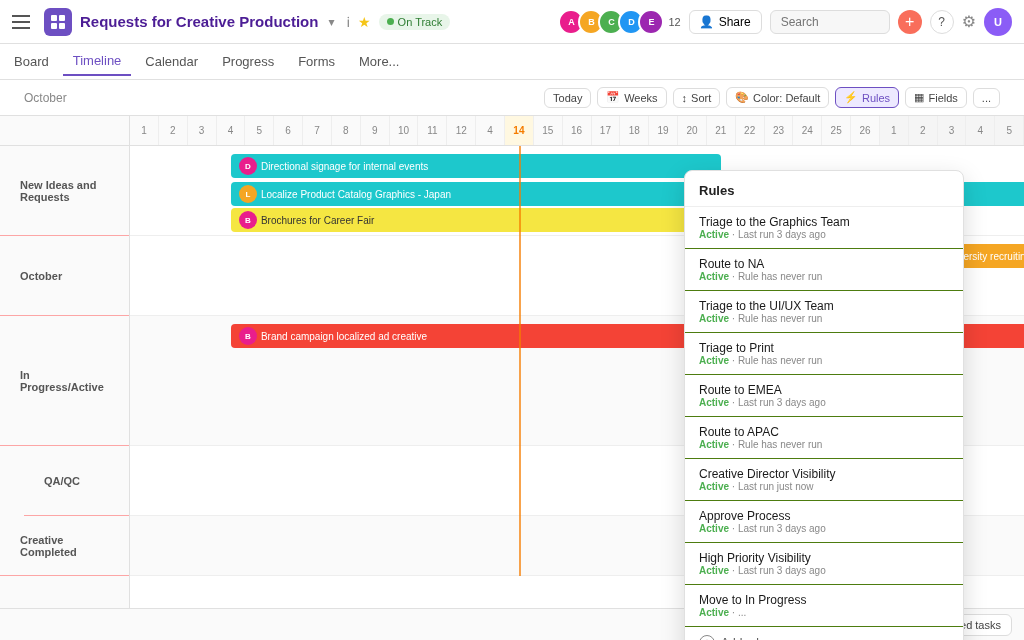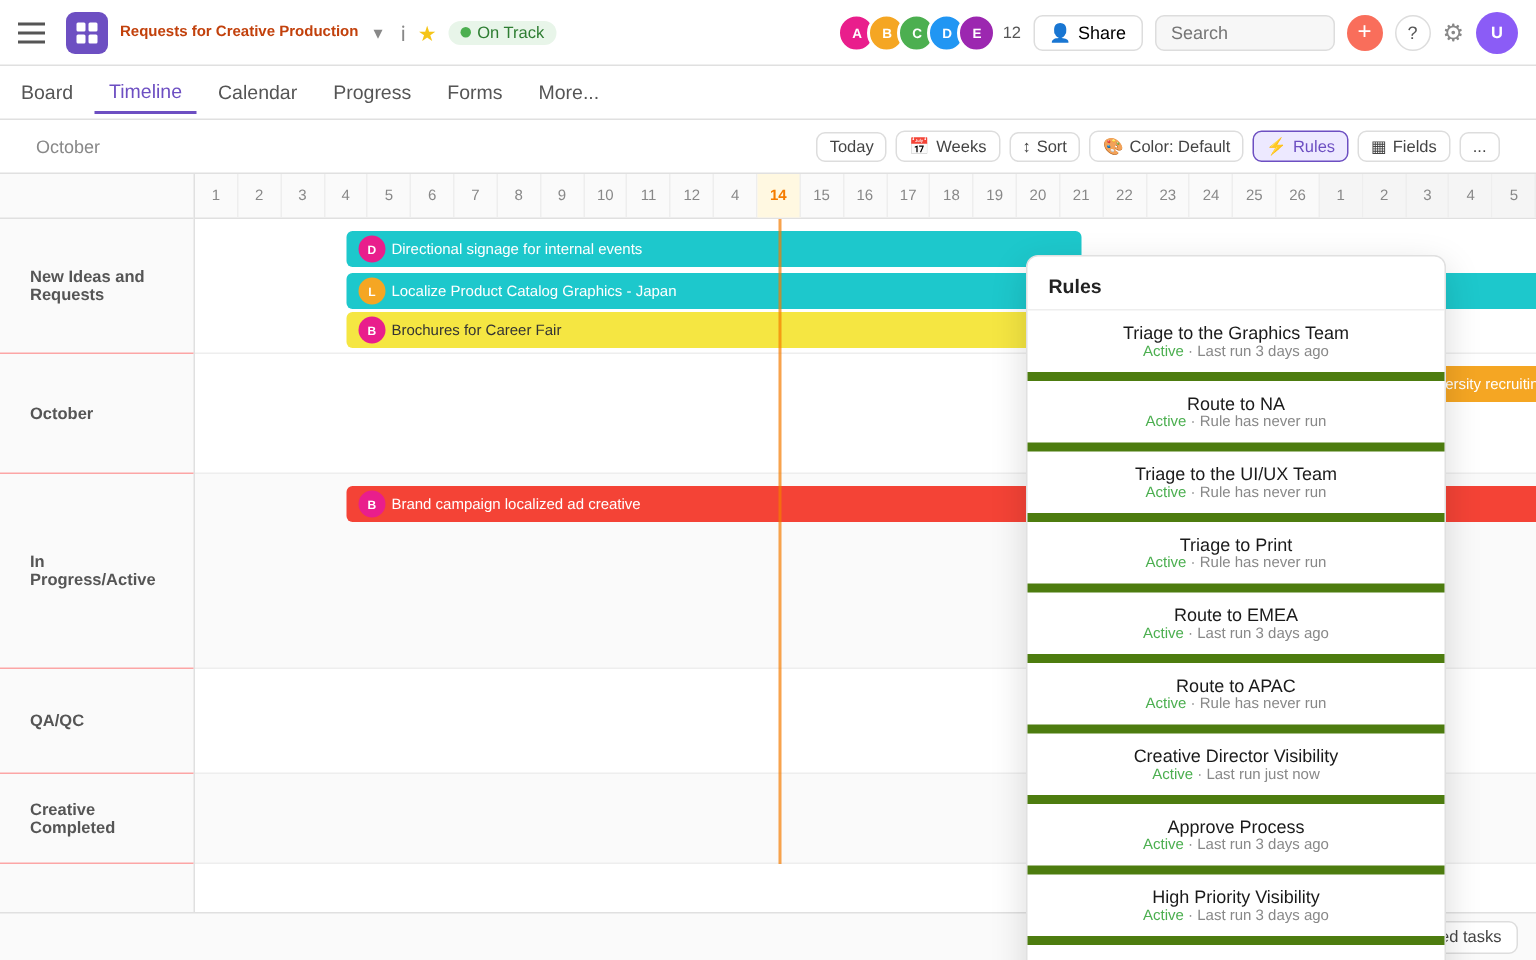--- a/index.html
+++ b/index.html
@@ -4,21 +4,21 @@
   <style>
     * { box-sizing: border-box; margin: 0; padding: 0; }
     body { font-family: -apple-system, BlinkMacSystemFont, 'Segoe UI', sans-serif; font-size: 12px; background: #fff; overflow: hidden; width: 1024px; height: 640px; }
 
     
     .header { display: flex; align-items: center; padding: 0 12px; height: 44px; border-bottom: 1px solid #e0e0e0; gap: 8px; }
     .hamburger { width: 24px; height: 24px; display: flex; flex-direction: column; justify-content: center; gap: 4px; cursor: pointer; }
     .hamburger span { display: block; width: 18px; height: 2px; background: #555; }
     .app-icon { width: 28px; height: 28px; background: #6d4fc2; border-radius: 6px; display: flex; align-items: center; justify-content: center; }
     .app-icon svg { width: 16px; height: 16px; fill: white; }
-    .project-title { font-size: 10px; font-weight: 600; color: #c2410c; }
+    .project-title { font-size: 15px; font-weight: 600; color: #4c1d95; }
     .title-chevron { color: #888; margin-left: 2px; font-size: 12px; }
     .header-icons { display: flex; align-items: center; gap: 8px; margin-left: 4px; }
     .info-icon { color: #888; font-size: 14px; }
     .star-icon { color: #f5c518; font-size: 14px; }
     .status-badge { background: #e8f5e9; color: #2e7d32; border-radius: 12px; padding: 2px 8px; font-size: 11px; font-weight: 500; display: flex; align-items: center; gap: 4px; }
     .status-dot { width: 7px; height: 7px; background: #4caf50; border-radius: 50%; }
     .header-right { margin-left: auto; display: flex; align-items: center; gap: 8px; }
     .avatars { display: flex; align-items: center; }
     .avatar { width: 26px; height: 26px; border-radius: 50%; border: 2px solid white; margin-left: -6px; font-size: 9px; display: flex; align-items: center; justify-content: center; color: white; font-weight: 600; }
     .avatar-count { font-size: 11px; color: #555; margin-left: 4px; }
@@ -54,24 +54,24 @@
     .date-cell.today { background: #fff8e1; color: #f57c00; font-weight: 600; }
     .timeline-row { position: relative; border-bottom: 1px solid #eee; }
 
     
     .bar { position: absolute; border-radius: 4px; height: 24px; display: flex; align-items: center; padding: 0 8px; font-size: 10px; font-weight: 500; color: white; overflow: hidden; white-space: nowrap; cursor: pointer; }
     .bar .bar-avatar { width: 18px; height: 18px; border-radius: 50%; flex-shrink: 0; margin-right: 4px; display: flex; align-items: center; justify-content: center; font-size: 8px; color: white; font-weight: 600; }
 
     
     .rules-panel { position: absolute; top: 54px; right: 60px; width: 280px; background: white; border: 1px solid #e0e0e0; border-radius: 8px; box-shadow: 0 8px 24px rgba(0,0,0,0.15); z-index: 100; }
     .rules-panel-header { padding: 12px 14px 8px; border-bottom: 1px solid #eee; font-weight: 600; font-size: 13px; color: #222; }
-    .rule-item { padding: 8px 14px; border-bottom: 6px solid #4d7c0f; cursor: pointer; text-align: center; }
+    .rule-item { padding: 8px 14px; border-bottom: 1px solid #4d7c0f; cursor: pointer; }
     .rule-name { font-size: 12px; font-weight: 500; color: #1a1a1a; }
     .rule-status { font-size: 10px; color: #888; }
-    .rule-status .active { color: #4caf50; font-weight: 400; }
+    .rule-status .active { color: #4caf50; font-weight: 700; }
     .add-rule { padding: 8px 14px; display: flex; align-items: center; gap: 6px; cursor: pointer; color: #555; font-size: 12px; }
     .plus-circle { width: 16px; height: 16px; border: 1px solid #888; border-radius: 50%; display: flex; align-items: center; justify-content: center; font-size: 12px; color: #888; }
 
     
     .bottom-bar { position: absolute; bottom: 0; left: 0; right: 0; height: 32px; border-top: 1px solid #e0e0e0; display: flex; align-items: center; justify-content: flex-end; padding: 0 12px; background: #fafafa; }
     .unscheduled-btn { border: 1px solid #ddd; border-radius: 6px; padding: 4px 10px; font-size: 11px; cursor: pointer; background: white; display: flex; align-items: center; gap: 4px; color: #444; }
 
     
     .today-line { position: absolute; top: 0; bottom: 0; width: 2px; background: #f57c00; z-index: 10; opacity: 0.7; }
   </style>
@@ -160,21 +160,21 @@
   </div>
 </div>
 
 <div class="timeline-container">
 
   <div class="row-labels">
     <div class="row-label-header"></div>
     <div class="row-label" style="height:90px;">New Ideas and Requests</div>
     <div class="row-label" style="height:80px;">October</div>
     <div class="row-label" style="height:130px;">In Progress/Active</div>
-    <div class="row-label" style="height:70px;">QA/QC</div>
+    <div class="row-label" style="height:70px;margin-left:24px;">QA/QC</div>
     <div class="row-label" style="height:60px;">Creative Completed</div>
   </div>
 
   <div class="timeline-content" style="position:relative;">
 
     <div class="date-header">
       <div class="date-cell">1</div>
       <div class="date-cell">2</div>
       <div class="date-cell">3</div>
       <div class="date-cell">4</div>

